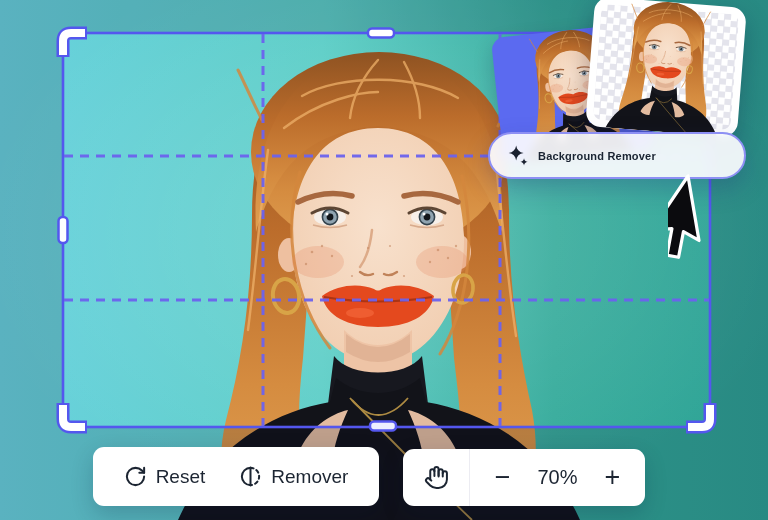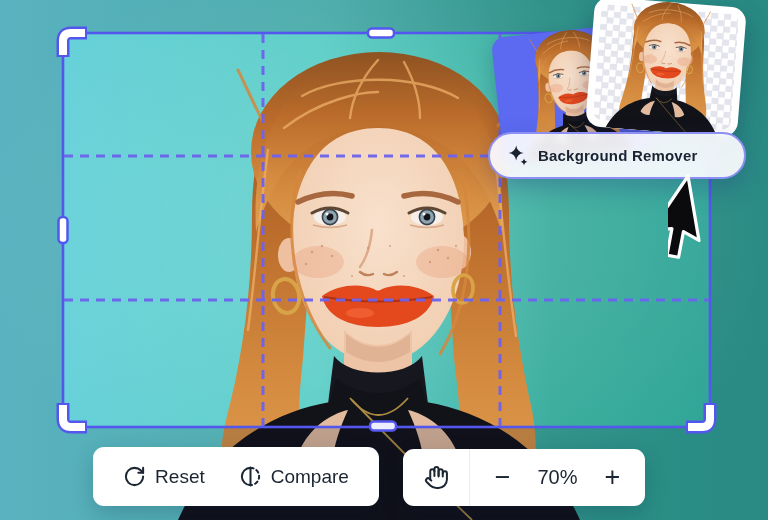--- a/index.html
+++ b/index.html
@@ -16,21 +16,21 @@
   .checker-inner{position:absolute;inset:7px;border-radius:9px;
     background-image:conic-gradient(#e4e4ec 25%,#ffffff 0 50%,#e4e4ec 0 75%,#ffffff 0);
     background-size:13px 13px;}
   .card-woman{position:absolute;inset:0;width:100%;height:100%;}
 
   
   .ai-pill{position:absolute;left:488px;top:132px;width:258px;height:47px;z-index:5;
     box-sizing:border-box;display:flex;align-items:center;gap:9px;padding:0 16px;
     background:rgba(252,252,255,.92);border:2px solid #8d8ff4;border-radius:26px;
     box-shadow:0 10px 24px rgba(30,40,120,.25);backdrop-filter:blur(5px);}
-  .ai-pill .label{font-size:15px;font-weight:700;color:#1a2332;letter-spacing:.2px;white-space:nowrap;}
+  .ai-pill .label{font-size:11px;font-weight:700;color:#1a2332;letter-spacing:.2px;white-space:nowrap;}
 
   
   .cursor{position:absolute;left:668px;top:166px;width:100px;height:100px;z-index:6;}
 
   
   .toolbar{position:absolute;background:#fff;border-radius:11px;z-index:7;
     box-shadow:0 8px 22px rgba(10,25,60,.20);display:flex;align-items:center;}
   .toolbar-edit{left:93px;top:447px;width:286px;height:59px;justify-content:center;gap:34px;}
   .toolbar-zoom{left:403px;top:449px;width:242px;height:57px;}
   .tb-btn{display:flex;align-items:center;gap:9px;background:none;border:none;padding:0;
@@ -227,21 +227,21 @@
         <path d="M21 3v5h-5"></path>
       </svg>
       <span>Reset</span>
     </button>
     <button class="tb-btn">
       <svg width="23" height="23" viewBox="0 0 24 24" fill="none" stroke="#1c2532" stroke-width="2.1" stroke-linecap="round">
         <path d="M12 3a9 9 0 1 0 0 18"></path>
         <path d="M12 3a9 9 0 0 1 0 18" stroke-dasharray="3.2 3.4"></path>
         <line x1="12" y1="3" x2="12" y2="21"></line>
       </svg>
-      <span>Compare</span>
+      <span>Remover</span>
     </button>
   </div>
 
   <div class="toolbar toolbar-zoom">
     <div class="hand-wrap">
       <button class="tb-btn">
         <svg width="25" height="25" viewBox="0 0 24 24" fill="none" stroke="#1c2532" stroke-width="1.9" stroke-linecap="round" stroke-linejoin="round">
           <path d="M18 11V6a2 2 0 0 0-4 0v5"></path>
           <path d="M14 10V4a2 2 0 0 0-4 0v2"></path>
           <path d="M10 10.5V6a2 2 0 0 0-4 0v8"></path>

